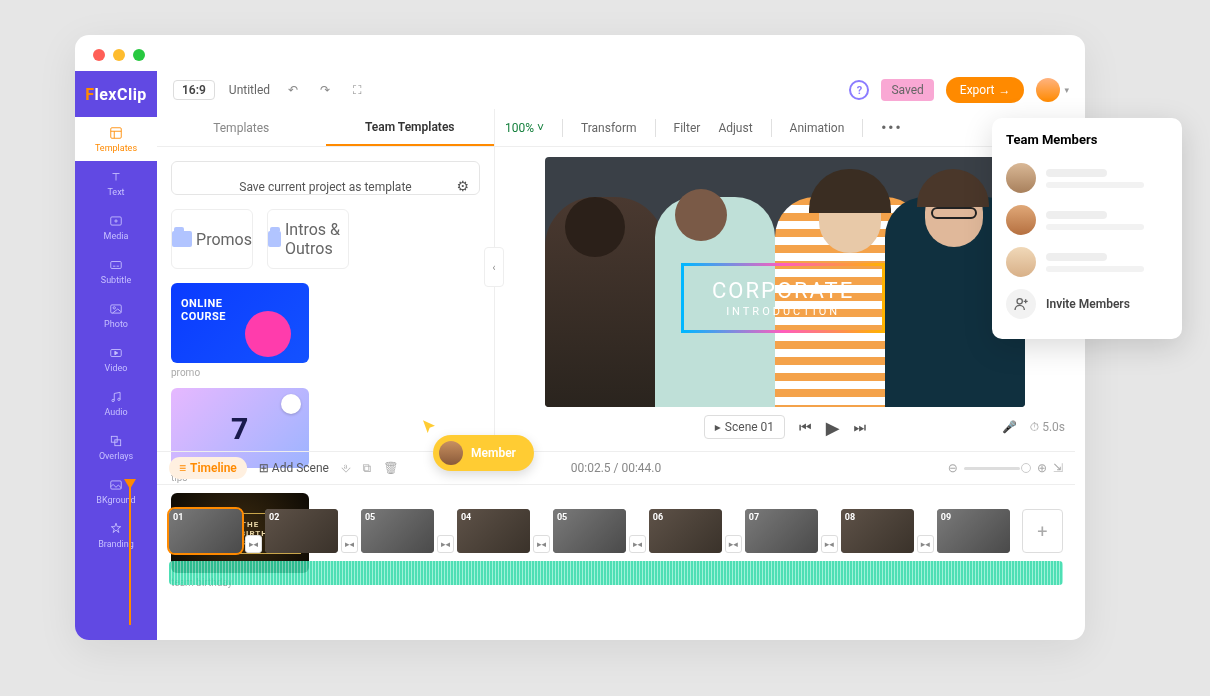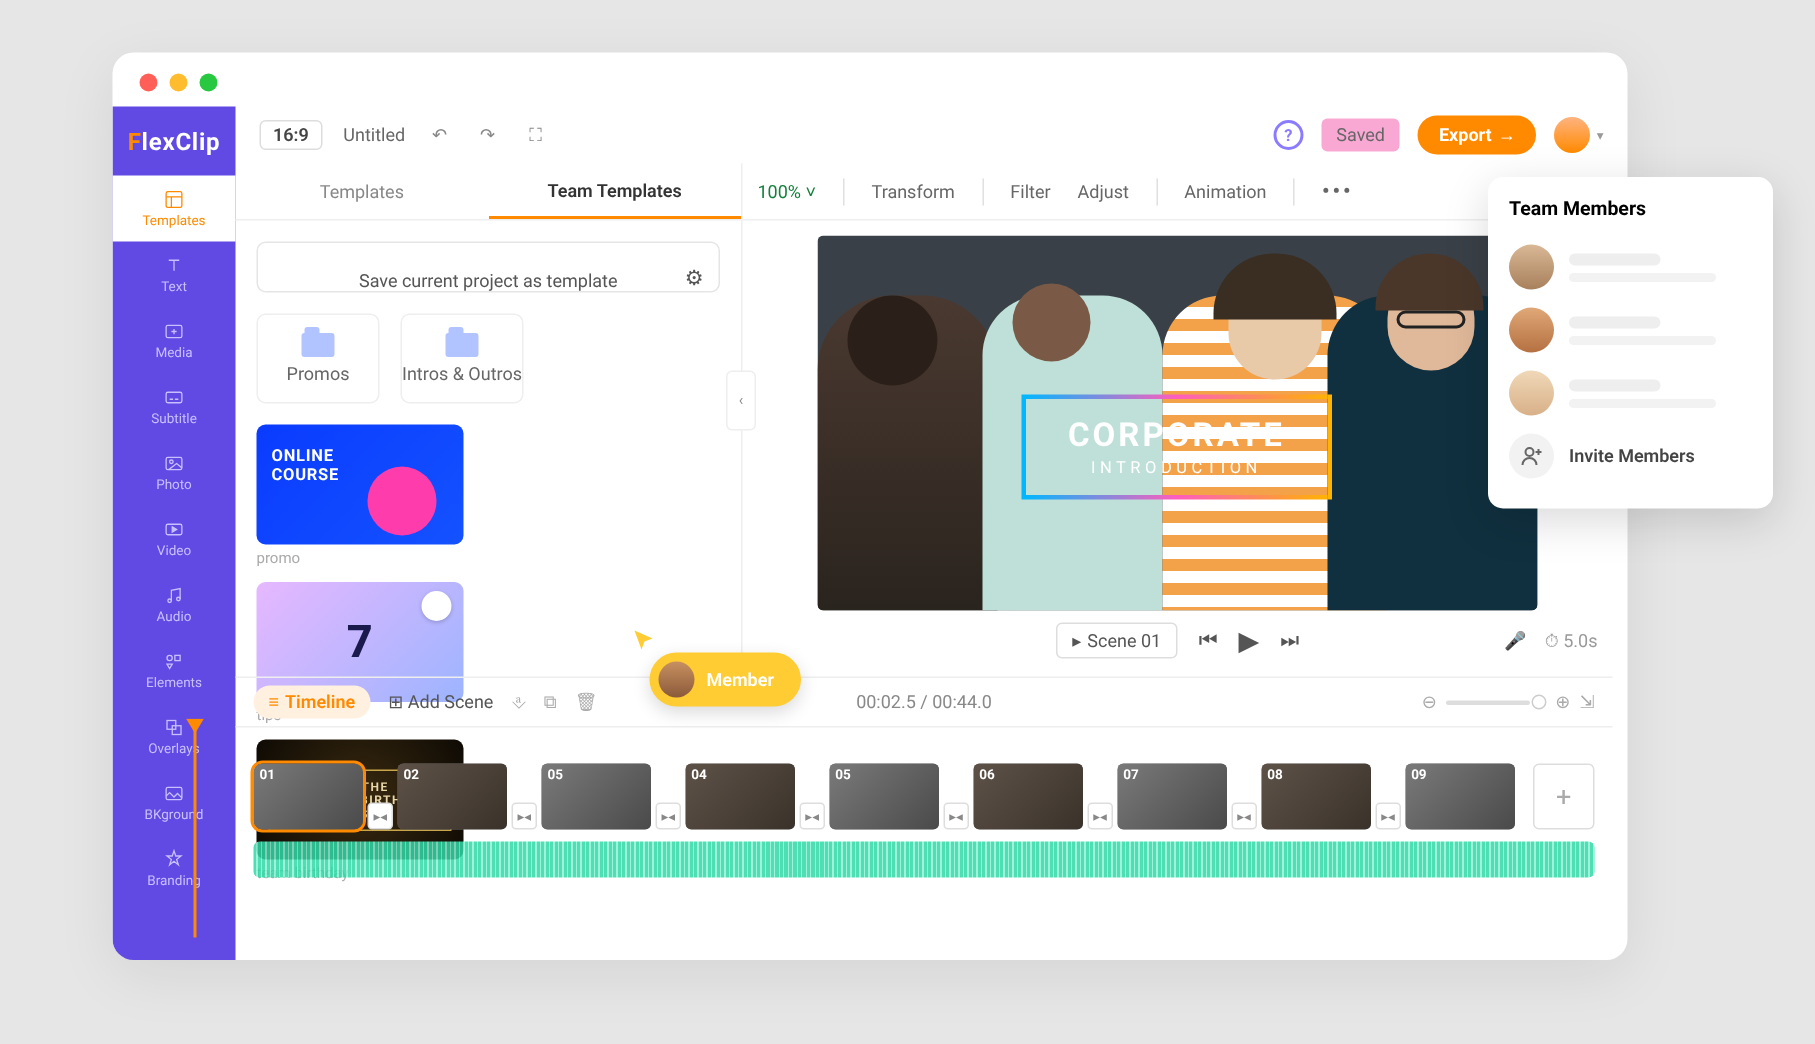--- a/index.html
+++ b/index.html
@@ -14,32 +14,32 @@
 .side-item.active{background:#fff;color:#ff8a00}
 .side-ico{width:16px;height:16px;display:flex;align-items:center;justify-content:center}
 .side-ico svg{width:14px;height:14px;stroke:currentColor;fill:none;stroke-width:1.5}
 .side-item.active .side-ico svg{stroke:#ff8a00}
 .topbar{position:absolute;left:82px;top:36px;right:0;height:38px;display:flex;align-items:center;padding:0 16px;gap:14px;font-size:12px;color:#666}
 .ratio-badge{border:1px solid #ddd;padding:2px 8px;border-radius:4px;font-weight:600;color:#444}
 .tb-ico{width:18px;height:18px;display:flex;align-items:center;justify-content:center;color:#888;cursor:pointer}
 .tb-right{margin-left:auto;display:flex;align-items:center;gap:12px}
 .help-ico{width:20px;height:20px;border:2px solid #8b7cff;border-radius:50%;color:#8b7cff;font-size:11px;display:flex;align-items:center;justify-content:center;font-weight:700}
 .saved-lbl{background:#f9a8d4;padding:4px 10px;border-radius:4px}
-.export-btn{background:#ff8a00;color:#fff;padding:6px 14px;border-radius:16px;font-weight:700;display:flex;align-items:center;gap:4px}
+.export-btn{background:#ff8a00;color:#fff;padding:6px 14px;border-radius:16px;font-weight:400;display:flex;align-items:center;gap:4px}
 .avatar-btn{display:flex;align-items:center;gap:4px}
 .avatar-btn .av{width:24px;height:24px;border-radius:50%;background:linear-gradient(#ffb380,#ff8a00)}
 .avatar-btn .caret{font-size:9px;color:#999}
 .left-panel{position:absolute;left:82px;top:74px;width:338px;height:342px;border-right:1px solid #eee}
 .tabs{display:flex;height:38px;border-bottom:1px solid #eee}
 .tab{flex:1;display:flex;align-items:center;justify-content:center;font-size:12px;color:#888;cursor:pointer}
 .tab.active{color:#333;font-weight:600;border-bottom:2px solid #ff8a00}
 .save-row{margin:14px 14px 0;border:1px solid #e5e5e5;border-radius:6px;height:34px;display:flex;align-items:flex-end;justify-content:center;font-size:12px;color:#555;position:relative}
 .save-row .gear{position:absolute;right:10px;font-size:14px}
 .folder-row{display:flex;gap:14px;margin:14px 14px 0}
-.folder-card{width:82px;height:60px;border:1px solid #eee;border-radius:6px;display:flex;flex-direction:column;align-items:center;justify-content:center;gap:4px;font-size:12px;color:#666;cursor:pointer}
+.folder-card{width:82px;height:60px;border:1px solid #eee;border-radius:6px;display:flex;flex-direction:row;align-items:center;justify-content:center;gap:4px;font-size:16px;color:#666;cursor:pointer}
 .folder-ico{width:22px;height:16px;background:#b1c4ff;border-radius:2px;position:relative}
 .folder-ico:before{content:"";position:absolute;top:-4px;left:2px;width:10px;height:4px;background:#b1c4ff;border-radius:2px 2px 0 0}
 .tmpl-grid{display:flex;flex-wrap:wrap;gap:10px;padding:14px 14px 0}
 .tmpl{width:150px}
 .tmpl-thumb{width:138px;height:80px;border-radius:6px;display:flex;flex-direction:column;align-items:center;justify-content:center;color:#fff;font-weight:700;font-size:11px;letter-spacing:.5px;position:relative;overflow:hidden}
 .th-online{background:linear-gradient(135deg,#0a3bff,#1452ff)}
 .th-online .deco{position:absolute;right:18px;bottom:6px;width:46px;height:46px;border-radius:50%;background:#ff3cac}
 .th-tips{background:linear-gradient(135deg,#e6b8ff,#9db4ff)}
 .th-tips .big7{font-size:30px;color:#1a1a4d;font-weight:800}
 .th-tips .clock{position:absolute;top:6px;right:8px;width:20px;height:20px;border-radius:50%;background:#fff;box-shadow:0 1px 3px rgba(0,0,0,.2)}
@@ -60,21 +60,21 @@
 .p2{left:110px;background:#bfe0d8;border-radius:40px 40px 0 0}
 .p2:before{content:"";position:absolute;top:-8px;left:20px;width:52px;height:52px;border-radius:50%;background:#7a5a47}
 .p3{left:230px;width:150px;background:repeating-linear-gradient(#f4a24a 0 8px,#fff 8px 16px);border-radius:40px 40px 0 0}
 .p3:before{content:"";position:absolute;top:-14px;left:44px;width:62px;height:70px;border-radius:32px;background:#e8c9a8}
 .p3:after{content:"";position:absolute;top:-28px;left:34px;width:82px;height:44px;border-radius:40px 40px 0 0;background:#3a2d22}
 .p4{right:0;width:140px;background:#10303f;border-radius:40px 40px 0 0}
 .p4:before{content:"";position:absolute;top:-14px;left:40px;width:58px;height:64px;border-radius:30px;background:#e0b89a}
 .p4:after{content:"";position:absolute;top:-28px;left:32px;width:72px;height:38px;border-radius:36px 36px 0 0;background:#4a372a}
 .glasses{position:absolute;top:10px;left:46px;width:46px;height:12px;border:2px solid #222;border-radius:6px;background:transparent;z-index:2}
 .corp-box{position:absolute;left:136px;top:106px;padding:12px 28px;border:3px solid transparent;border-image:linear-gradient(90deg,#00b7ff,#ff5dbd,#ffb300)1;text-align:center;color:#fff}
-.corp-title{font-size:22px;font-weight:700;letter-spacing:2px}
+.corp-title{font-size:22px;font-weight:400;letter-spacing:2px}
 .corp-sub{font-size:11px;letter-spacing:3px;margin-top:2px}
 .play-row{height:40px;display:flex;align-items:center;justify-content:center;gap:14px;font-size:12px;color:#555;position:relative}
 .scene-btn{background:#fff;border:1px solid #ddd;border-radius:4px;padding:4px 10px;display:flex;align-items:center;gap:4px}
 .play-ico{font-size:14px;cursor:pointer}
 .pr-right{position:absolute;right:10px;display:flex;gap:12px;align-items:center;color:#999}
 .bottom{position:absolute;left:82px;right:10px;top:416px;bottom:6px}
 .tl-bar{height:34px;display:flex;align-items:center;gap:12px;padding:0 12px;font-size:12px;border-top:1px solid #eee;border-bottom:1px solid #eee}
 .tl-tab{padding:4px 10px;border-radius:12px;display:flex;align-items:center;gap:4px;color:#999;cursor:pointer}
 .tl-tab.active{background:#fff0e0;color:#ff8a00;font-weight:600}
 .tl-add{color:#555;cursor:pointer}
@@ -185,30 +185,20 @@
             <path d="M9 18V6l10-2v12"></path>
             <circle cx="7" cy="18" r="2"></circle>
             <circle cx="17" cy="16" r="2"></circle>
           </svg>
         </span>
       <span>Audio</span>
     </div>
     <div class="side-item">
       <span class="side-ico">
           <svg viewBox="0 0 24 24">
-            <circle cx="7" cy="8" r="3"></circle>
-            <rect x="13" y="5" width="6" height="6"></rect>
-            <path d="M7 20l3-5H4z"></path>
-          </svg>
-        </span>
-      <span>Elements</span>
-    </div>
-    <div class="side-item">
-      <span class="side-ico">
-          <svg viewBox="0 0 24 24">
             <rect x="4" y="4" width="10" height="10"></rect>
             <rect x="10" y="10" width="10" height="10"></rect>
           </svg>
         </span>
       <span>Overlays</span>
     </div>
     <div class="side-item">
       <span class="side-ico">
           <svg viewBox="0 0 24 24">
             <rect x="3" y="5" width="18" height="14" rx="2"></rect>

